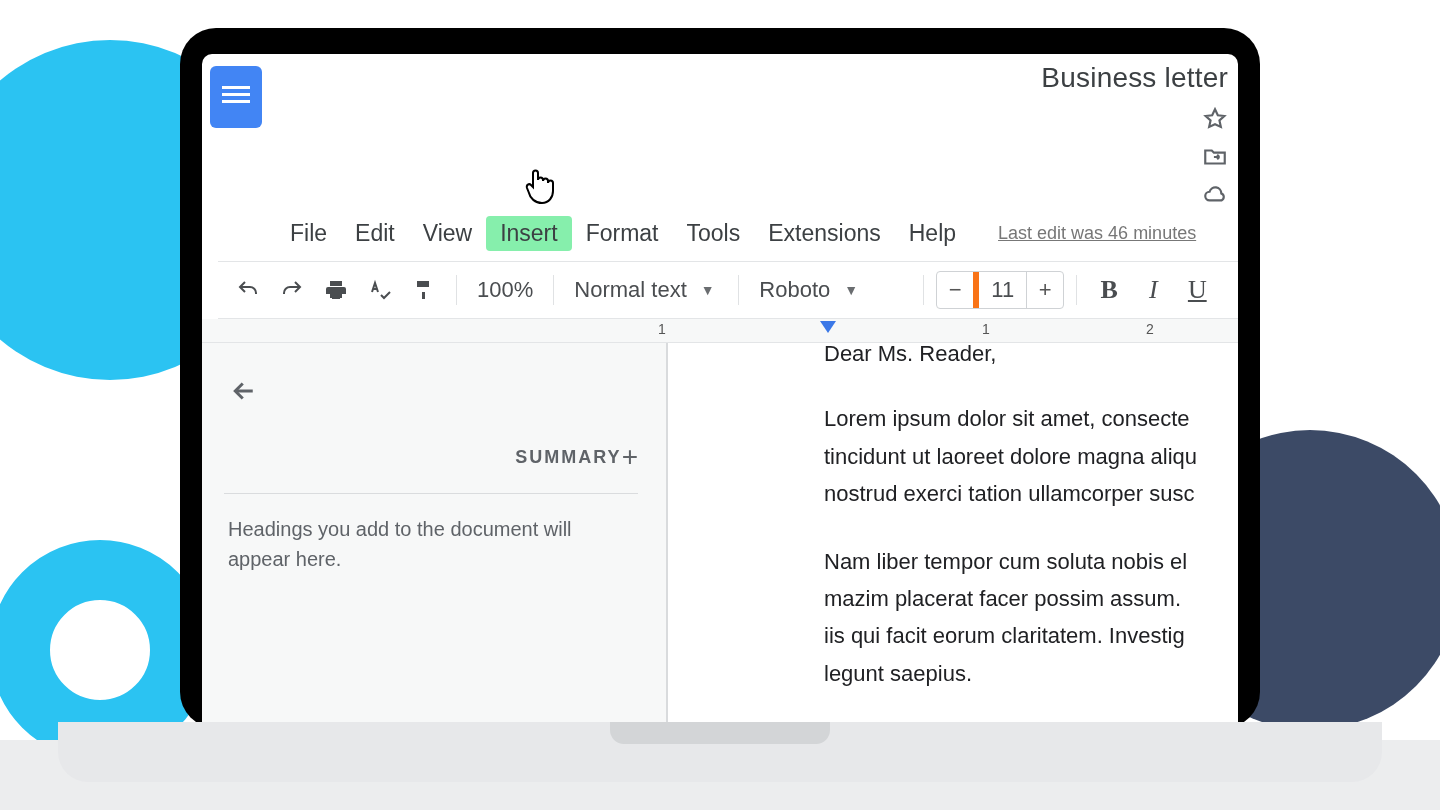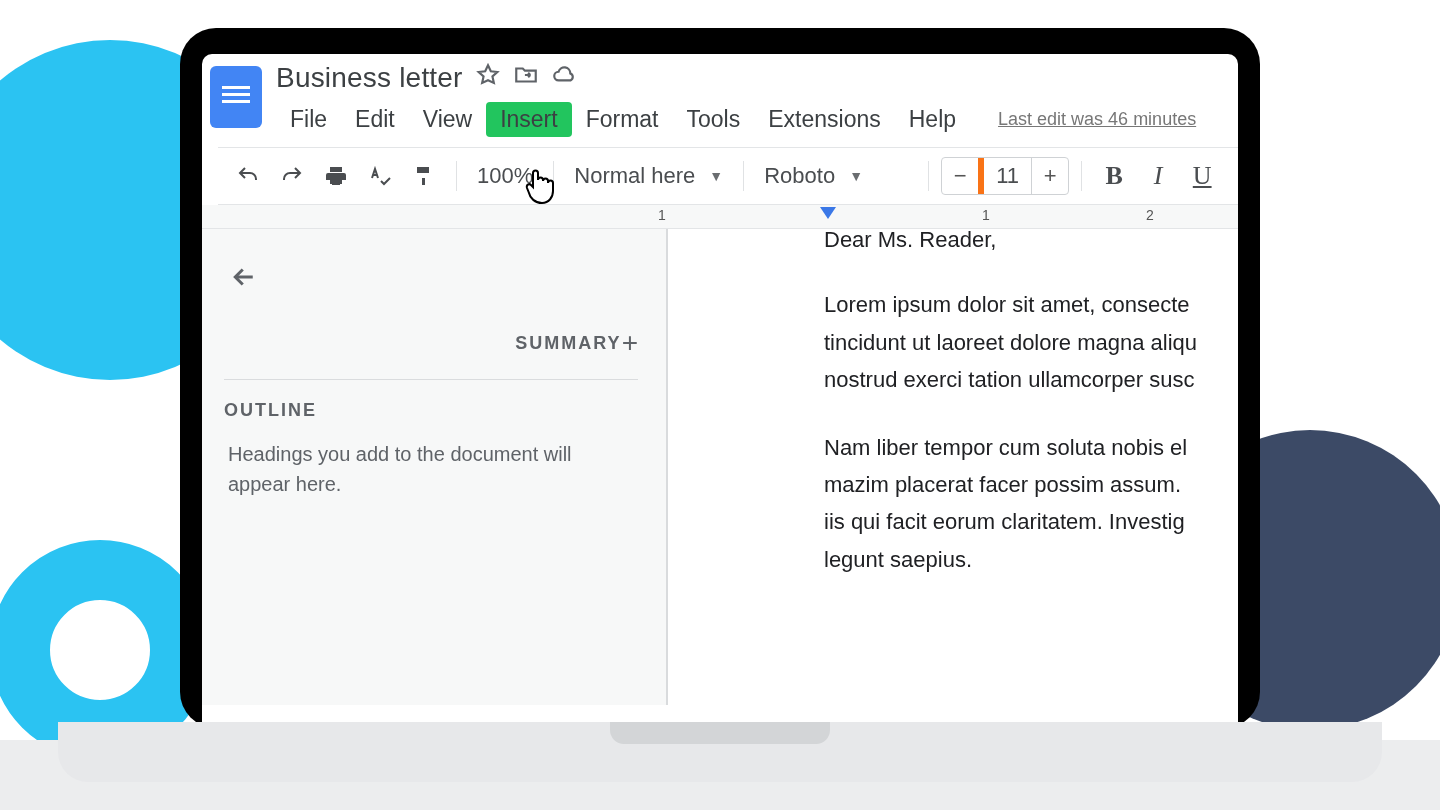--- a/index.html
+++ b/index.html
@@ -47,28 +47,28 @@
     width: 52px; height: 62px; margin: 6px 14px 0 4px;
     background: #4285f4; border-radius: 6px; position: relative;
     flex-shrink: 0;
   }
   .docs-logo::after {
     content: ""; position: absolute; left: 12px; right: 12px; top: 20px;
     height: 3px; background: #fff;
     box-shadow: 0 7px 0 #fff, 0 14px 0 #fff;
   }
   .title-col { flex: 1; min-width: 0; }
-  .title-row { display: flex; align-items: flex-start; gap: 12px; padding-top: 2px; }
+  .title-row { display: flex; align-items: flex-end; gap: 12px; padding-top: 2px; flex-direction: column; }
   .doc-title { font-size: 28px; color: #3c4043; letter-spacing: 0.2px; }
   .title-icon { width: 26px; height: 26px; color: #5f6368; display: inline-flex; align-items: center; justify-content: center; }
   .title-icon svg { width: 100%; height: 100%; }
 
   .menubar { display: flex; align-items: center; gap: 0; padding: 8px 0 10px 0; font-size: 23px; color: #3c4043; }
   .menu-item { padding: 4px 14px; border-radius: 4px; cursor: pointer; }
-  .menu-item.hover { background: #22c55e; text-align: right; }
+  .menu-item.hover { background: #86efac; text-align: right; }
   .last-edit { margin-left: 28px; color: #777; text-decoration: underline; font-size: 18px; white-space: nowrap; }
 
   .toolbar {
     display: flex; align-items: center; gap: 4px;
     padding: 8px 10px; border-top: 1px solid #e3e5e7; border-bottom: 1px solid #e3e5e7;
     background: #fff; color: #4a4d50; font-size: 22px; margin-left: 16px;
   }
   .tbtn { width: 40px; height: 40px; display: inline-flex; align-items: center; justify-content: center; border-radius: 4px; cursor: pointer; }
   .tbtn svg { width: 24px; height: 24px; }
   .tsep { width: 1px; height: 30px; background: #e0e2e4; margin: 0 8px; }
@@ -185,21 +185,21 @@
           <svg viewBox="0 0 24 24" fill="#4a4d50">
             <path d="M5 3h12v6H5zM10 9v5h3v7h-3v-7"></path>
           </svg>
         </span>
       <span class="tsep"></span>
       <span class="zoom dd">
         <span>100%</span>
       </span>
       <span class="tsep"></span>
       <span class="dd" style="min-width:160px;">
-        <span>Normal here</span>
+        <span>Normal text</span>
         <span class="caret">▼</span>
       </span>
       <span class="tsep"></span>
       <span class="dd" style="min-width:160px;">
         <span>Roboto</span>
         <span class="caret">▼</span>
       </span>
       <span class="tsep"></span>
       <span class="fontsize">
         <span class="pm">−</span>
@@ -225,21 +225,20 @@
           <svg viewBox="0 0 24 24" fill="none" stroke="#5f6368" stroke-width="2.4">
               <path d="M19 12H5"></path>
               <path d="M11 6l-6 6 6 6"></path>
             </svg>
         </span>
         <div class="side-row">
           <span class="side-h">SUMMARY</span>
           <span class="plus">+</span>
         </div>
         <div class="side-div"></div>
-        <div class="side-h">OUTLINE</div>
         <div class="side-note">Headings you add to the document will appear here.</div>
       </div>
 
       <div class="page">
         <div class="doc-body" id="doc-body">
             <div class="greet">Dear Ms. Reader,</div>
             <p>Lorem ipsum dolor sit amet, consecte<br>tincidunt ut laoreet dolore magna aliqu<br>nostrud exerci tation ullamcorper susc</p>
             <p>Nam liber tempor cum soluta nobis el<br>mazim placerat facer possim assum.<br>iis qui facit eorum claritatem. Investig<br>legunt saepius.</p>
           </div>
       </div>

